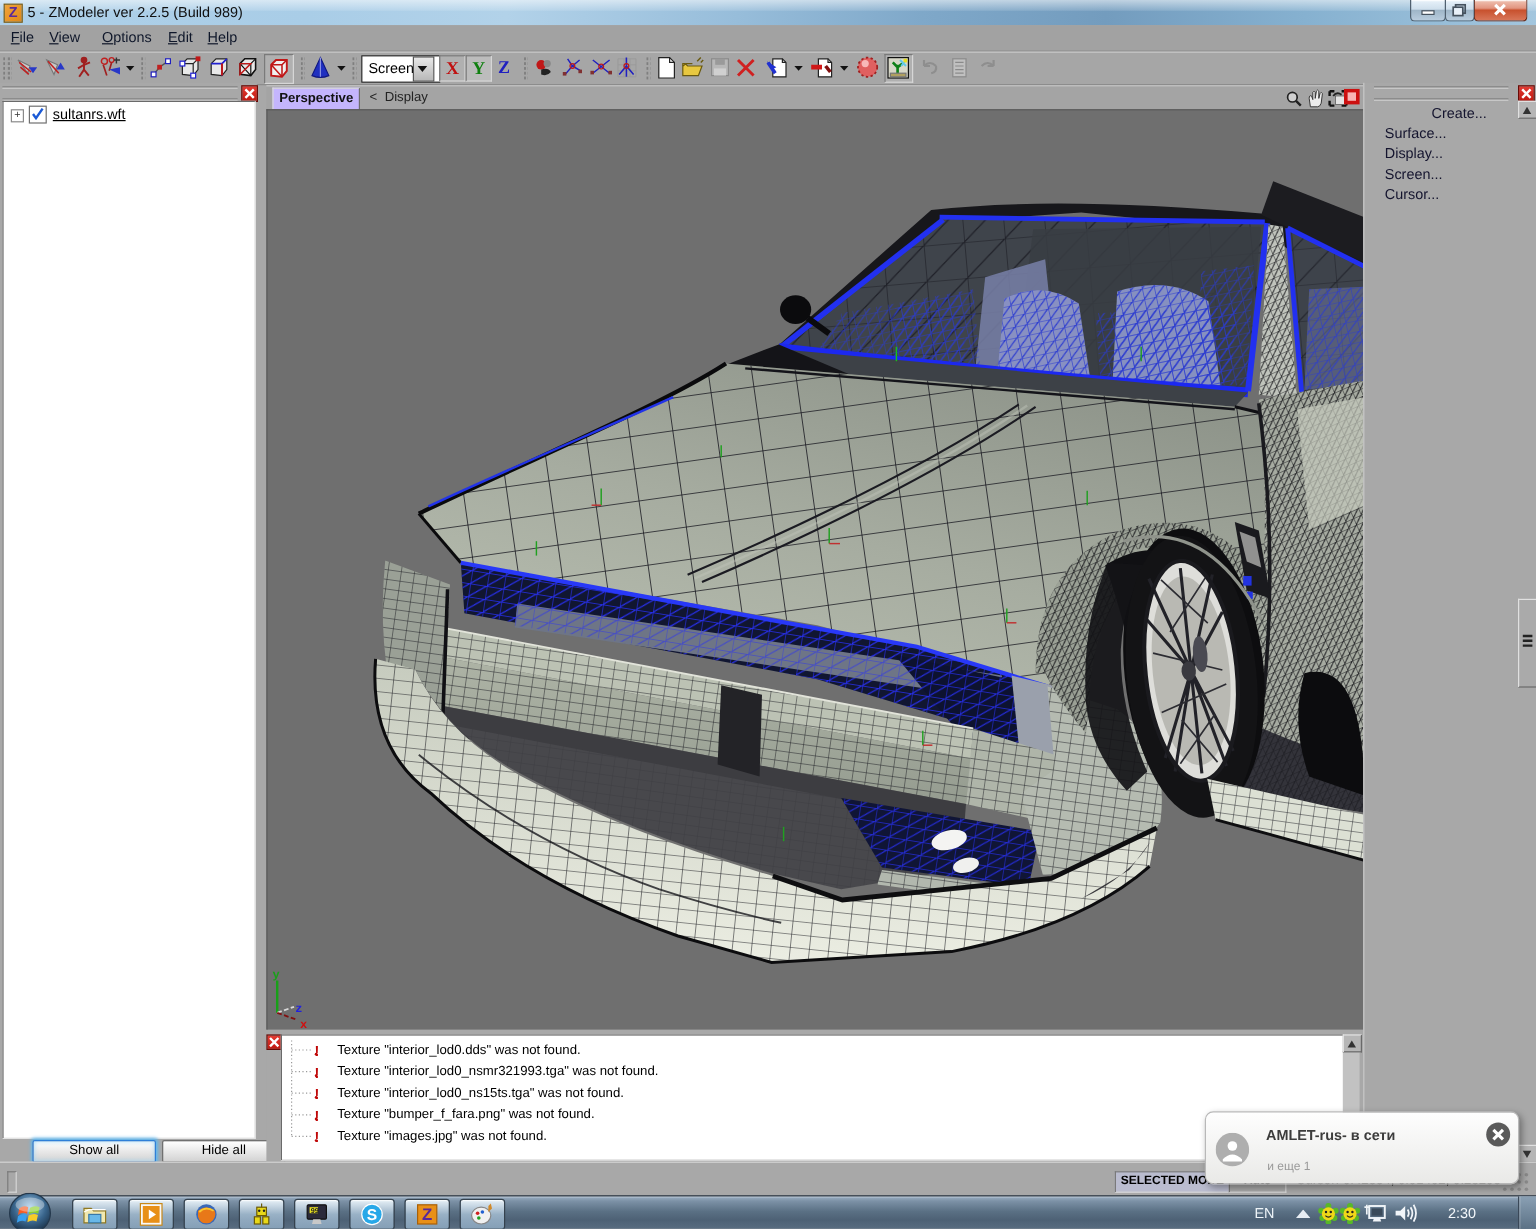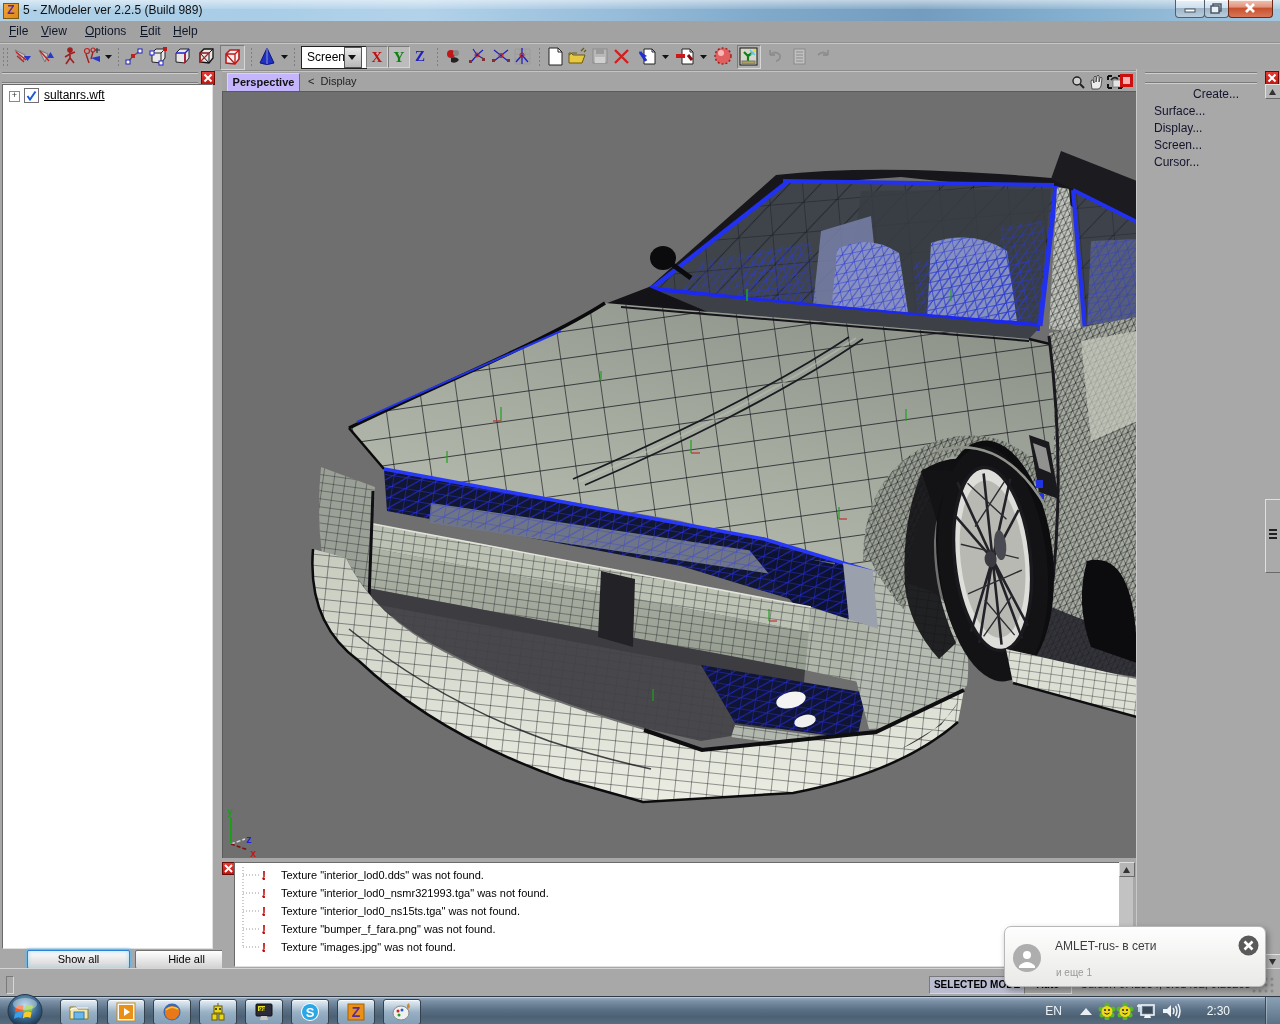--- a/index.html
+++ b/index.html
@@ -807,20 +807,20 @@
       <div class="abs" style="right:0;top:0;width:14px;height:28px;background:linear-gradient(180deg,#8aa0b4,#5a7084);border-left:1px solid #3a4858;box-shadow:inset 1px 0 0 rgba(255,255,255,.3);"></div>
     </div>
   </div>
 
   <div class="abs" id="notif">
     <svg class="abs" style="left:8px;top:17px;" width="28" height="28">
       <circle cx="14" cy="14" r="14" fill="#aeaeae"></circle>
       <circle cx="14" cy="11" r="4" fill="#fff"></circle>
       <path d="M6 22 Q14 14 22 22 L22 24 L6 24 Z" fill="#fff"></path>
     </svg>
-    <div class="abs" style="left:50px;top:12px;font-size:12px;font-weight:normal;color:#3c3c3c;">AMLET-rus- в сети</div>
+    <div class="abs" style="left:50px;top:12px;font-size:12px;font-weight:bold;color:#3c3c3c;">AMLET-rus- в сети</div>
     <div class="abs" style="left:51px;top:40px;font-size:10px;color:#9a9a9a;">и еще 1</div>
     <svg class="abs" style="left:233px;top:8px;" width="21" height="21">
       <circle cx="10.5" cy="10.5" r="10" fill="#5a5a5a"></circle>
       <path d="M6.5 6.5 L14.5 14.5 M14.5 6.5 L6.5 14.5" stroke="#fff" stroke-width="2.6"></path>
     </svg>
   </div>
 </div>
 
 </body></html>

